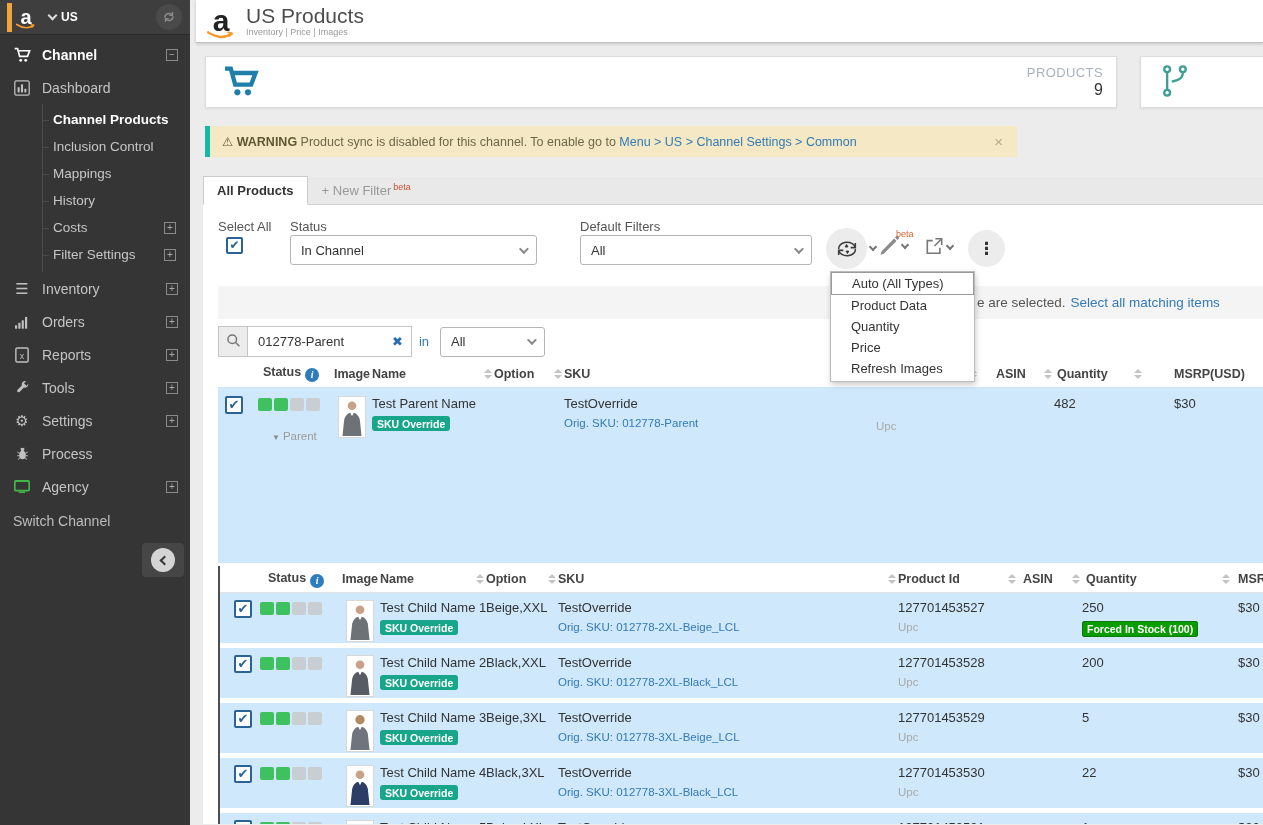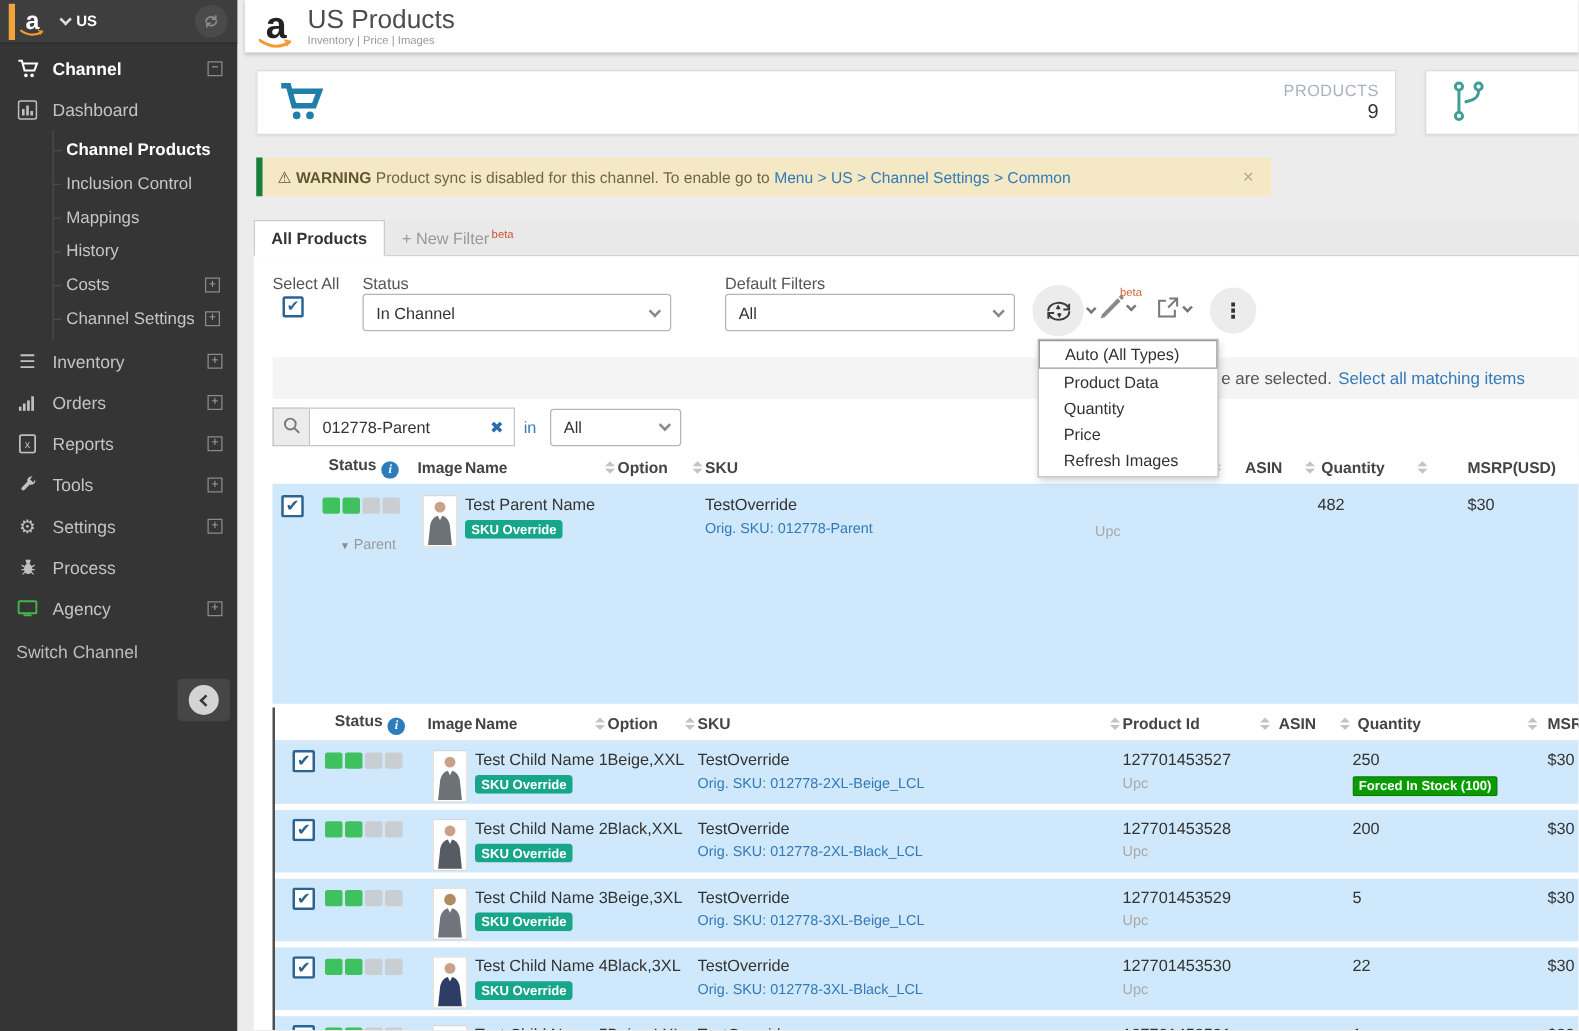--- a/index.html
+++ b/index.html
@@ -44,21 +44,21 @@
   .cards { display:flex; margin:13px 0 0 15px; }
   .card { background:#fff; border:1px solid #dcdcdc; box-shadow:0 1px 2px rgba(0,0,0,.08); height:52px; }
   .card1 { width:912px; display:flex; align-items:center; justify-content:space-between; padding:0 13px 0 17px; }
   .card1 .cart { color:#1f7fa8; }
   .prod-sum { text-align:right; }
   .prod-label { font-size:13px; color:#a9b2bc; letter-spacing:.4px; }
   .prod-count { font-size:16px; color:#333; margin-top:1px; }
   .card2 { margin-left:23px; flex:1; display:flex; align-items:center; padding-left:19px; border-right:none; }
   .card2 .branch { color:#3f9e94; }
 
-  .warnbar { margin:18px 0 0 15px; width:812px; background:#f5e9c5; border-left:5px solid #15803d; padding:8px 12px; font-size:12.5px; color:#6e6648; position:relative; }
+  .warnbar { margin:18px 0 0 15px; width:812px; background:#f5e9c5; border-left:5px solid #14b8a6; padding:8px 12px; font-size:12.5px; color:#6e6648; position:relative; }
   .warn-bold { font-weight:bold; color:#5f5730; }
   .warn-link { color:#337ab7; cursor:pointer; }
   .warn-close { position:absolute; right:14px; top:7px; color:#b3ac88; font-size:15px; cursor:pointer; }
 
   .tabbar { margin-top:20px; margin-left:13px; height:28px; background:#e9e9e9; border-bottom:1px solid #d2d2d2; display:flex; align-items:flex-end; }
   .tab-active { background:#fff; border:1px solid #ccc; border-bottom:1px solid #fff; margin-bottom:-1px; padding:6px 13px; font-weight:bold; font-size:13px; color:#333; cursor:pointer; }
   .tab-new { padding:6px 14px; color:#999; font-size:13px; cursor:pointer; }
   .beta-sup { color:#c75433; font-size:9px; vertical-align:super; margin-left:2px; }
 
   .panel { margin-left:13px; background:#fff; height:619px; position:relative; overflow:hidden; width:1060px; }
@@ -181,21 +181,21 @@
             <span>Mappings</span>
           </div>
         <div class="sb-sub-item">
             <span>History</span>
           </div>
         <div class="sb-sub-item">
             <span>Costs</span>
             <span class="exp" style="right:14px">+</span>
           </div>
         <div class="sb-sub-item">
-            <span>Channel Settings</span>
+            <span>Filter Settings</span>
             <span class="exp" style="right:14px">+</span>
           </div>
       </div>
 
       <div class="sb-item">
         <span class="ico">☰</span>
         <span>Inventory</span>
         <span class="exp">+</span>
       </div>
       <div class="sb-item">

